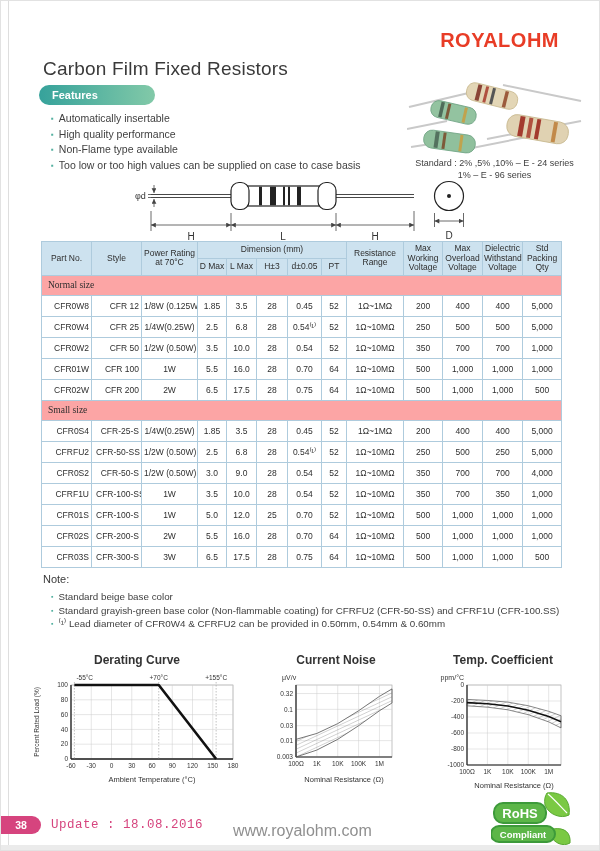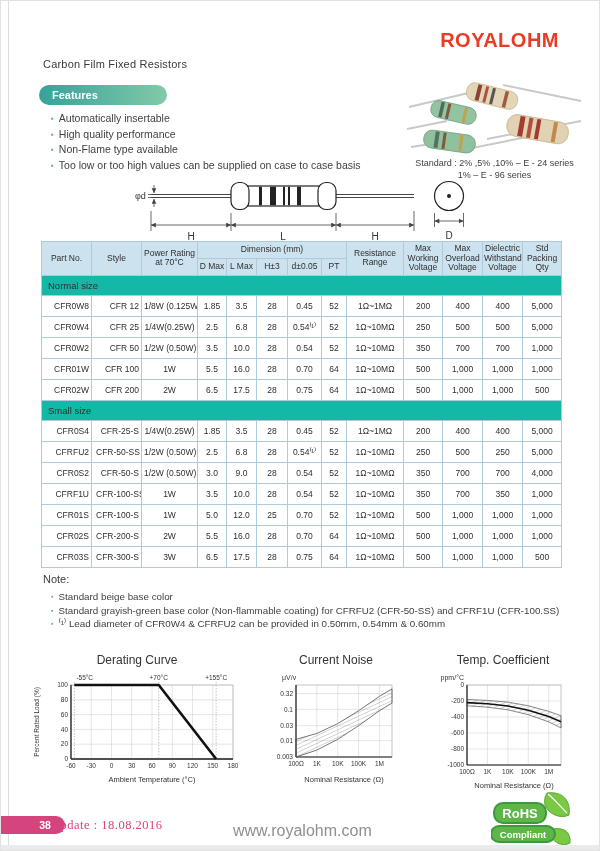--- a/index.html
+++ b/index.html
@@ -6,60 +6,60 @@
   .page{
     position:relative;width:600px;height:851px;margin:0 auto;background:#fff;
     font-family:"Liberation Sans",sans-serif;color:#333;overflow:hidden;
     border:1px solid #e2e2e2;box-sizing:border-box;
   }
   .page::before{content:"";position:absolute;left:7px;top:0;bottom:0;border-left:1px solid #dedede;}
   .page::after{content:"";position:absolute;left:0;right:0;bottom:0;height:5px;background:#ebebeb;}
 
   .brand{position:absolute;top:28px;right:40px;font-size:20px;font-weight:bold;
     color:#e83c26;letter-spacing:.5px;}
-  .title{position:absolute;top:57px;left:42px;font-size:11px;color:#3a3a3a;letter-spacing:.2px;}
-  .features-pill{position:absolute;top:84px;left:38px;width:128px;height:20px;border-radius:11px;
+  .title{position:absolute;top:57px;left:42px;font-size:19px;color:#3a3a3a;letter-spacing:.2px;}
+  .features-pill{position:absolute;top:84px;left:38px;width:116px;height:20px;border-radius:11px;
     background:linear-gradient(90deg,#36a29b,#82c9a8);color:#fff;font-size:11px;font-weight:bold;
     line-height:20px;padding-left:13px;box-sizing:border-box;}
   .features-list{position:absolute;top:110px;left:50px;list-style:none;margin:0;padding:0;}
   .features-list li{font-size:10.5px;color:#3f3f3f;line-height:14.5px;}
   .features-list li::before{content:"▪";color:#55b1a1;font-size:8px;margin-right:5px;vertical-align:1px;}
 
   .photo{position:absolute;top:76px;right:16px;width:176px;height:78px;}
   .standard{position:absolute;top:156px;right:12px;width:185px;text-align:center;
     font-size:9px;color:#3f3f3f;line-height:12px;}
 
   .diagram{position:absolute;top:168px;left:130px;}
 
   .spec-table{position:absolute;top:240px;left:40px;width:520px;border-collapse:collapse;
     font-size:8.5px;color:#2e2e2e;table-layout:fixed;}
   .spec-table th,.spec-table td{border:1px solid #aecbdd;padding:1px 2px;text-align:center;
     overflow:hidden;white-space:nowrap;}
   .spec-table thead th{background:#cde2ef;font-weight:normal;font-size:8.5px;line-height:9.5px;
     white-space:normal;padding:2px 1px;}
   .spec-table td{height:18px;}
   .spec-table td.l{text-align:right;padding-left:4px;}
-  .spec-table tr.section td{background:#14b8a6;text-align:left;font-size:9.5px;
-    padding-left:6px;height:17px;}
+  .spec-table tr.section td{background:#fca5a5;text-align:left;font-size:9.5px;
+    padding-left:6px;height:17px;font-family:Liberation Serif, serif;}
 
   .note{position:absolute;top:572px;left:42px;width:520px;}
   .note-title{font-size:11px;color:#3a3a3a;margin-bottom:5px;}
   .note-list{list-style:none;margin:0;padding:0 0 0 8px;}
   .note-list li{font-size:9.8px;color:#3f3f3f;line-height:13.5px;}
   .note-list li::before{content:"▪";color:#55b1a1;font-size:7px;margin-right:5px;vertical-align:1px;}
 
   .charts{position:absolute;top:652px;left:28px;right:20px;display:flex;justify-content:space-between;}
   .chart-block{display:flex;flex-direction:column;align-items:center;}
-  .chart-title{font-size:12px;color:#333;margin-bottom:2px;}
+  .chart-title{font-size:12px;color:#333;margin-bottom:2px;font-weight:bold;}
   .chart-block svg text{font-family:"Liberation Sans",sans-serif;}
 
   .page-badge{position:absolute;left:0;top:815px;width:40px;height:18px;background:#d6447e;
     border-radius:0 9px 9px 0;color:#fff;font-size:10.5px;font-weight:bold;
-    display:flex;align-items:center;justify-content:center;padding-left:24px;}
-  .update{position:absolute;left:50px;top:817px;font-family:Liberation Serif, serif;
+    display:flex;align-items:center;justify-content:center;}
+  .update{position:absolute;left:50px;top:817px;font-family:Liberation Mono, monospace;
     font-size:12.5px;color:#d6447e;letter-spacing:.5px;}
   .site{position:absolute;left:232px;top:821px;font-size:16px;color:#8f8f8f;}
   .rohs{position:absolute;right:26px;top:790px;}
 </style>
 </head>
 <body>
 
 <div class="page">
 
   <div class="brand">ROYALOHM</div>

